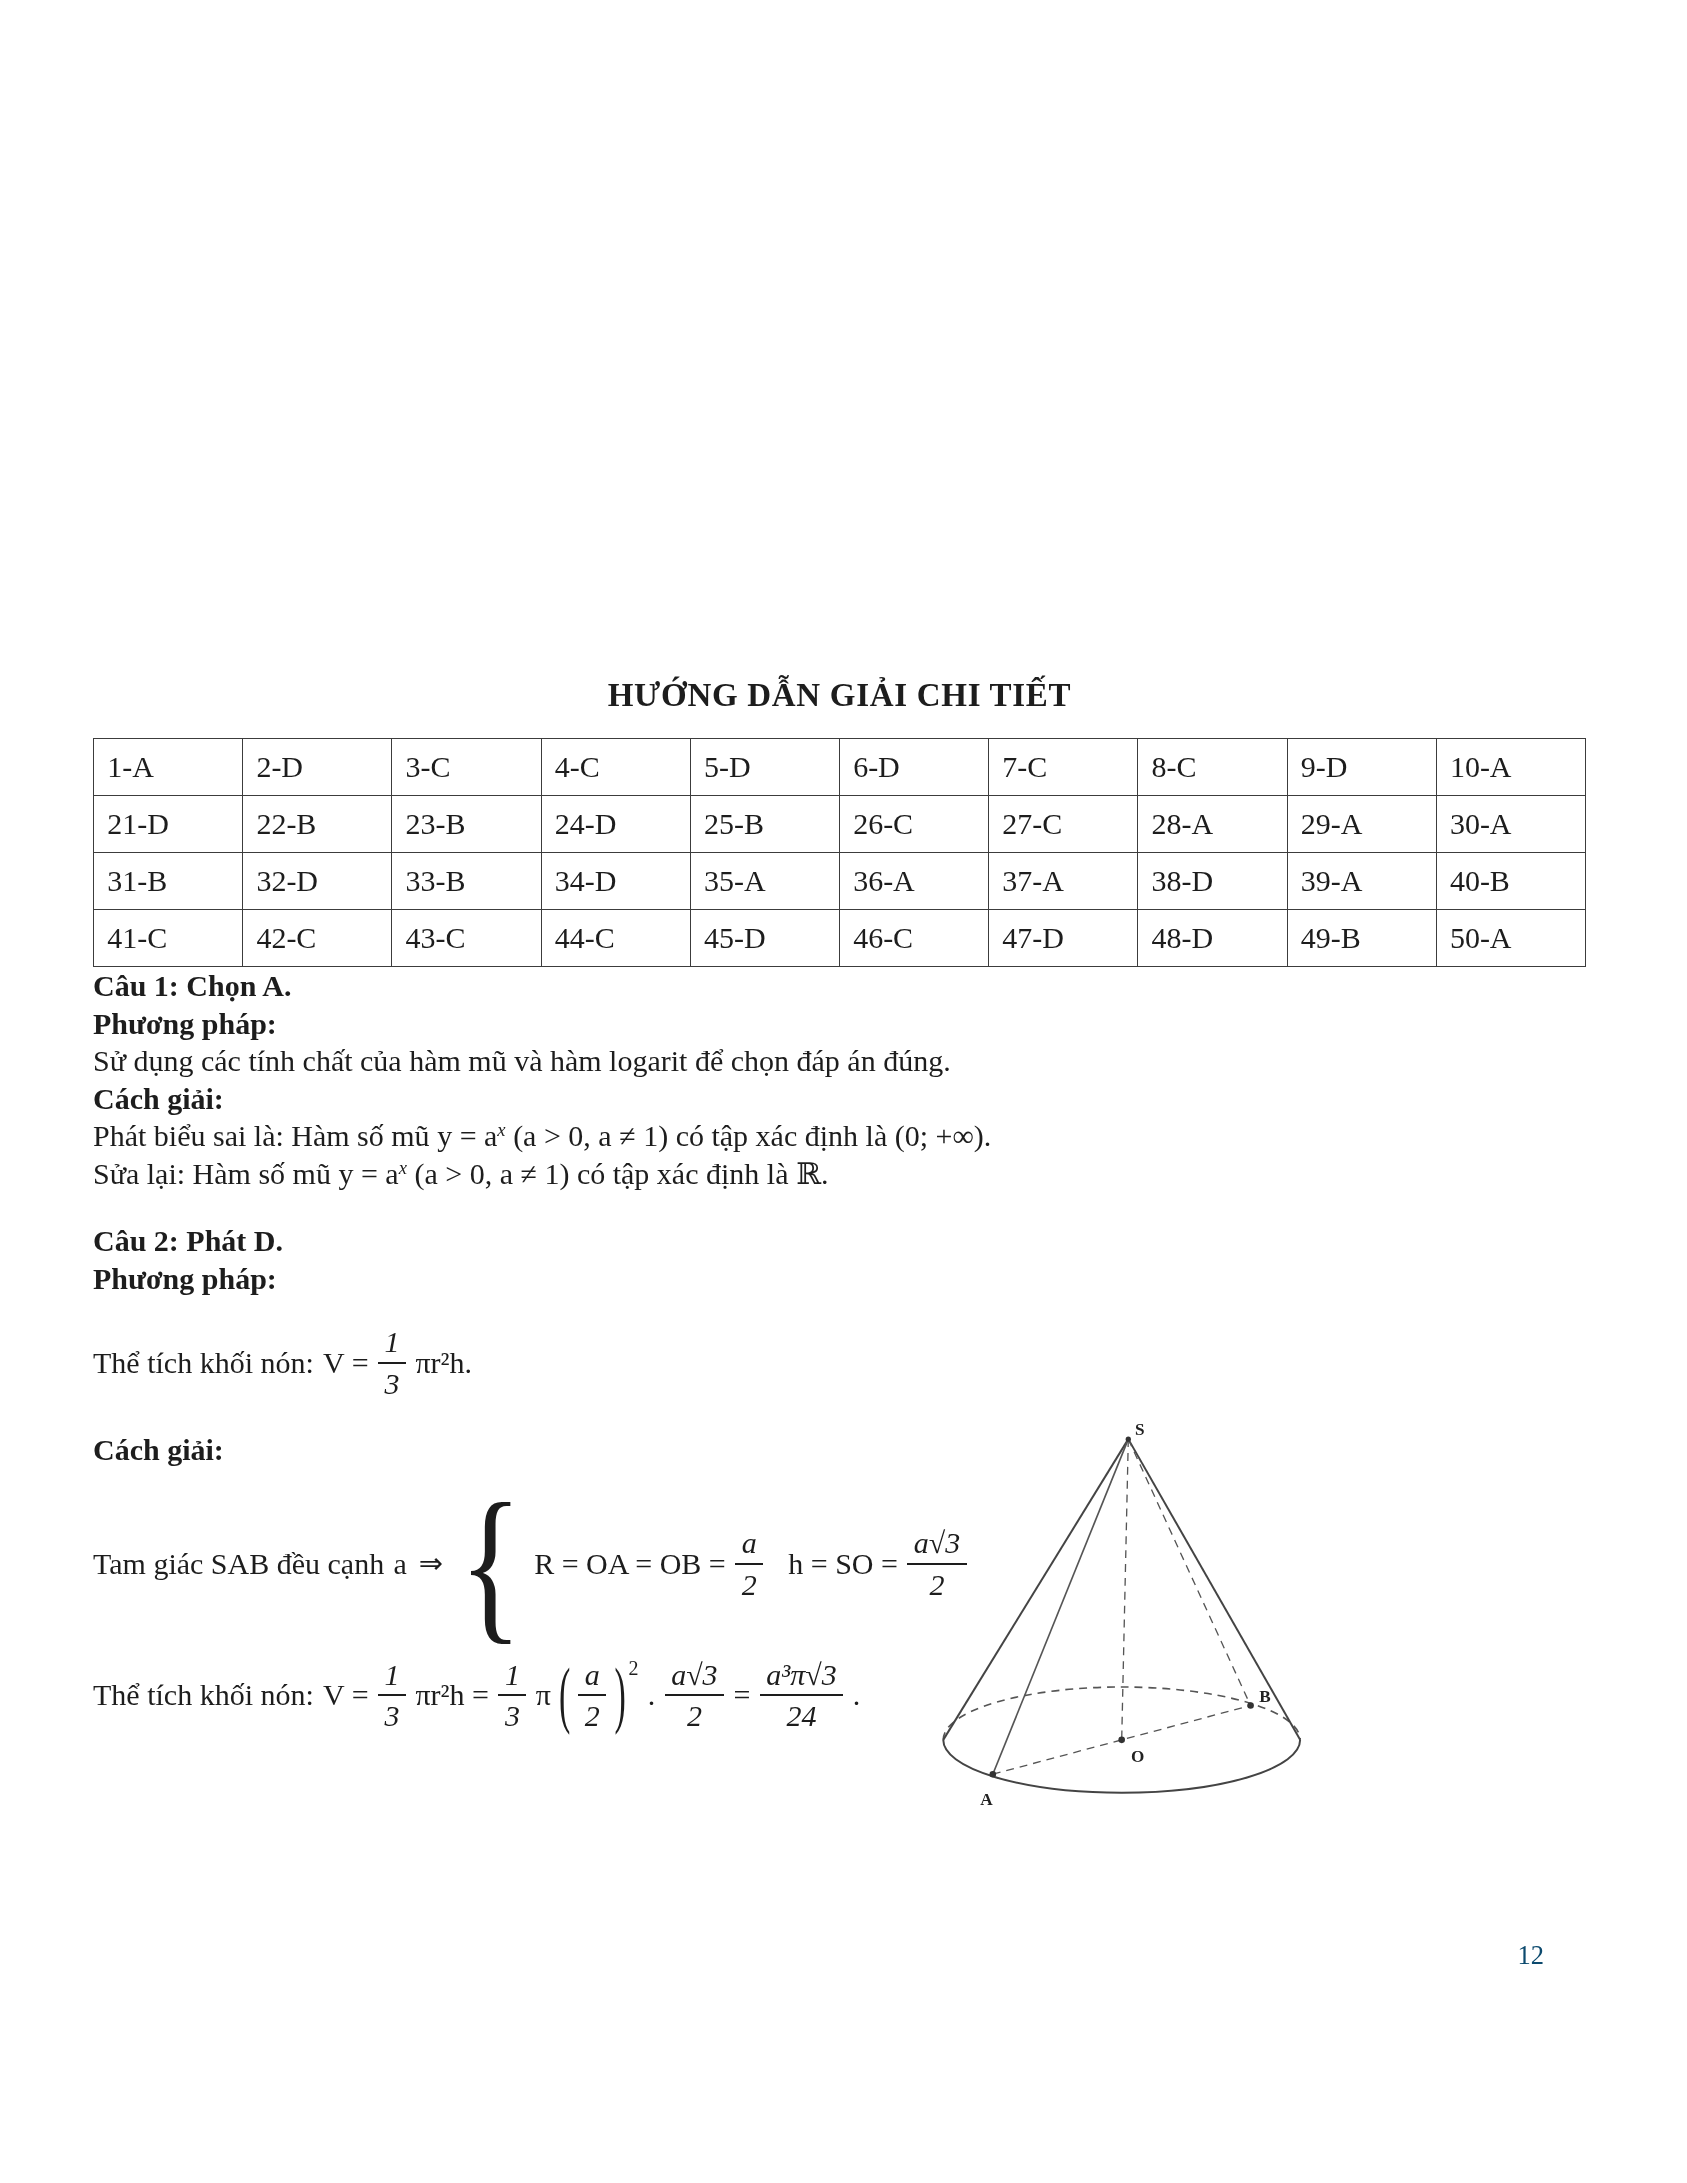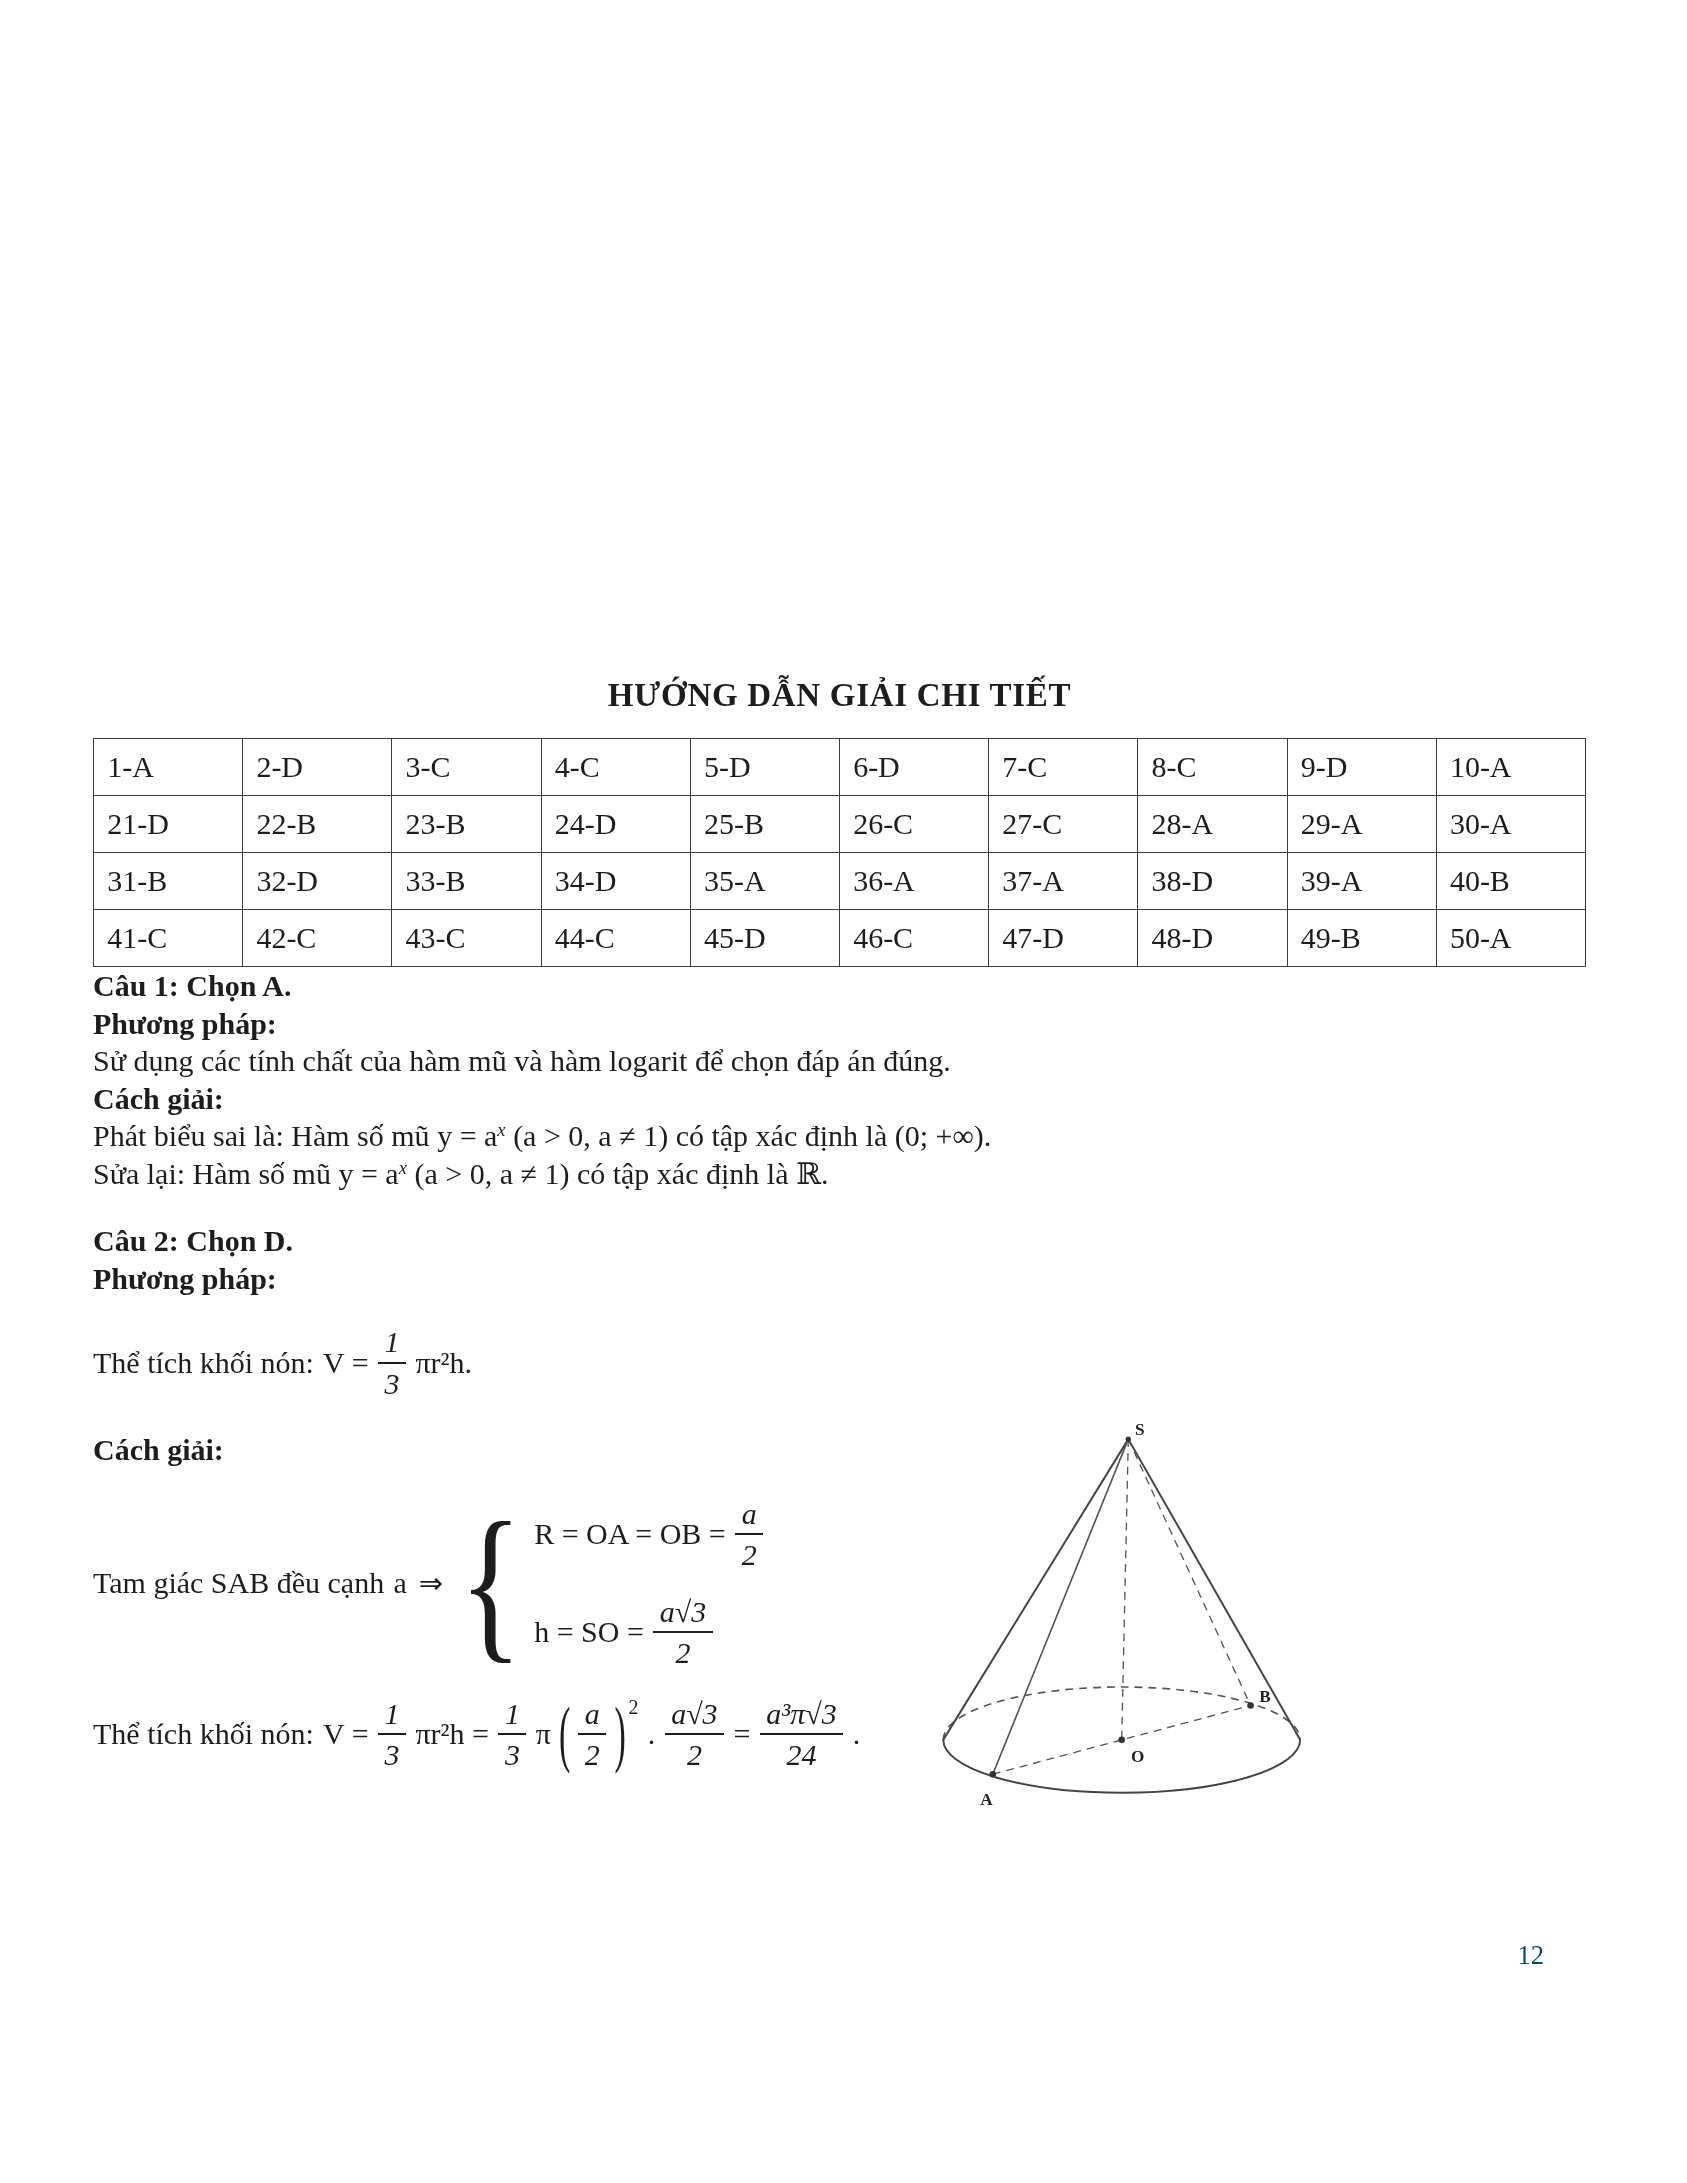--- a/index.html
+++ b/index.html
@@ -27,21 +27,21 @@
   .formula.v-gap { margin-top:29px; }
 
   .frac { display:inline-flex; flex-direction:column; align-items:center; text-align:center; vertical-align:middle; }
   .frac .num { padding:0 6.6px 4px; border-bottom:2px solid #1d1d1d; line-height:1.05; font-style:italic; }
   .frac .den { padding:4px 6.6px 0; line-height:1.05; font-style:italic; }
 
   .paren { display:inline-block; transform:scaleY(2.2); font-size:34px; line-height:1; margin:0 -1.3px; font-weight:400; }
   .paren-exp { align-self:flex-start; font-size:20px; margin:-2.6px 0 0 -5.3px; }
 
   .brace { display:inline-block; font-size:132px; line-height:1; transform:scaleY(1.3); font-weight:400; margin:0 2.6px 0 4px; }
-  .system { display:inline-flex; flex-direction:column; gap:25px; }
+  .system { display:inline-flex; flex-direction:row; gap:25px; }
   .sys-row { display:flex; align-items:center; gap:9.3px; }
   .arrow { font-family:"DejaVu Sans",sans-serif; font-size:29px; margin:0 2.6px; }
 
   .figure { position:absolute; left:923px; top:1416px; width:404px; height:423px; }
   .figure svg text { font-family:"Liberation Serif","DejaVu Serif",serif; font-weight:bold; font-size:26px; fill:#222; }
 
   .pagenum { position:absolute; right:143px; top:1940px; font-size:26.5px; color:#0c4a6e; }
 </style>
 </head>
 <body>
@@ -118,21 +118,21 @@
     </p>
 
     <p class="para">
       <span>Sửa lại: Hàm số mũ</span>
       <span class="math">y = a</span><sup class="exp">x</sup>
       <span class="math">(a &gt; 0, a ≠ 1)</span>
       <span>có tập xác định là</span>
       <span>ℝ.</span>
     </p>
 
-    <p class="para bold" style="margin-top:30px">Câu 2: Chọn D.</p>
+    <p class="para bold" style="margin-top:30px">Câu 2: Phát D.</p>
     <p class="para bold">Phương pháp:</p>
 
     <div class="para formula v-gap">
       <span>Thể tích khối nón:</span>
       <span class="math">V =</span>
       <span class="frac">
         <span class="num">1</span>
         <span class="den">3</span>
       </span>
       <span class="math">πr²h.</span>

